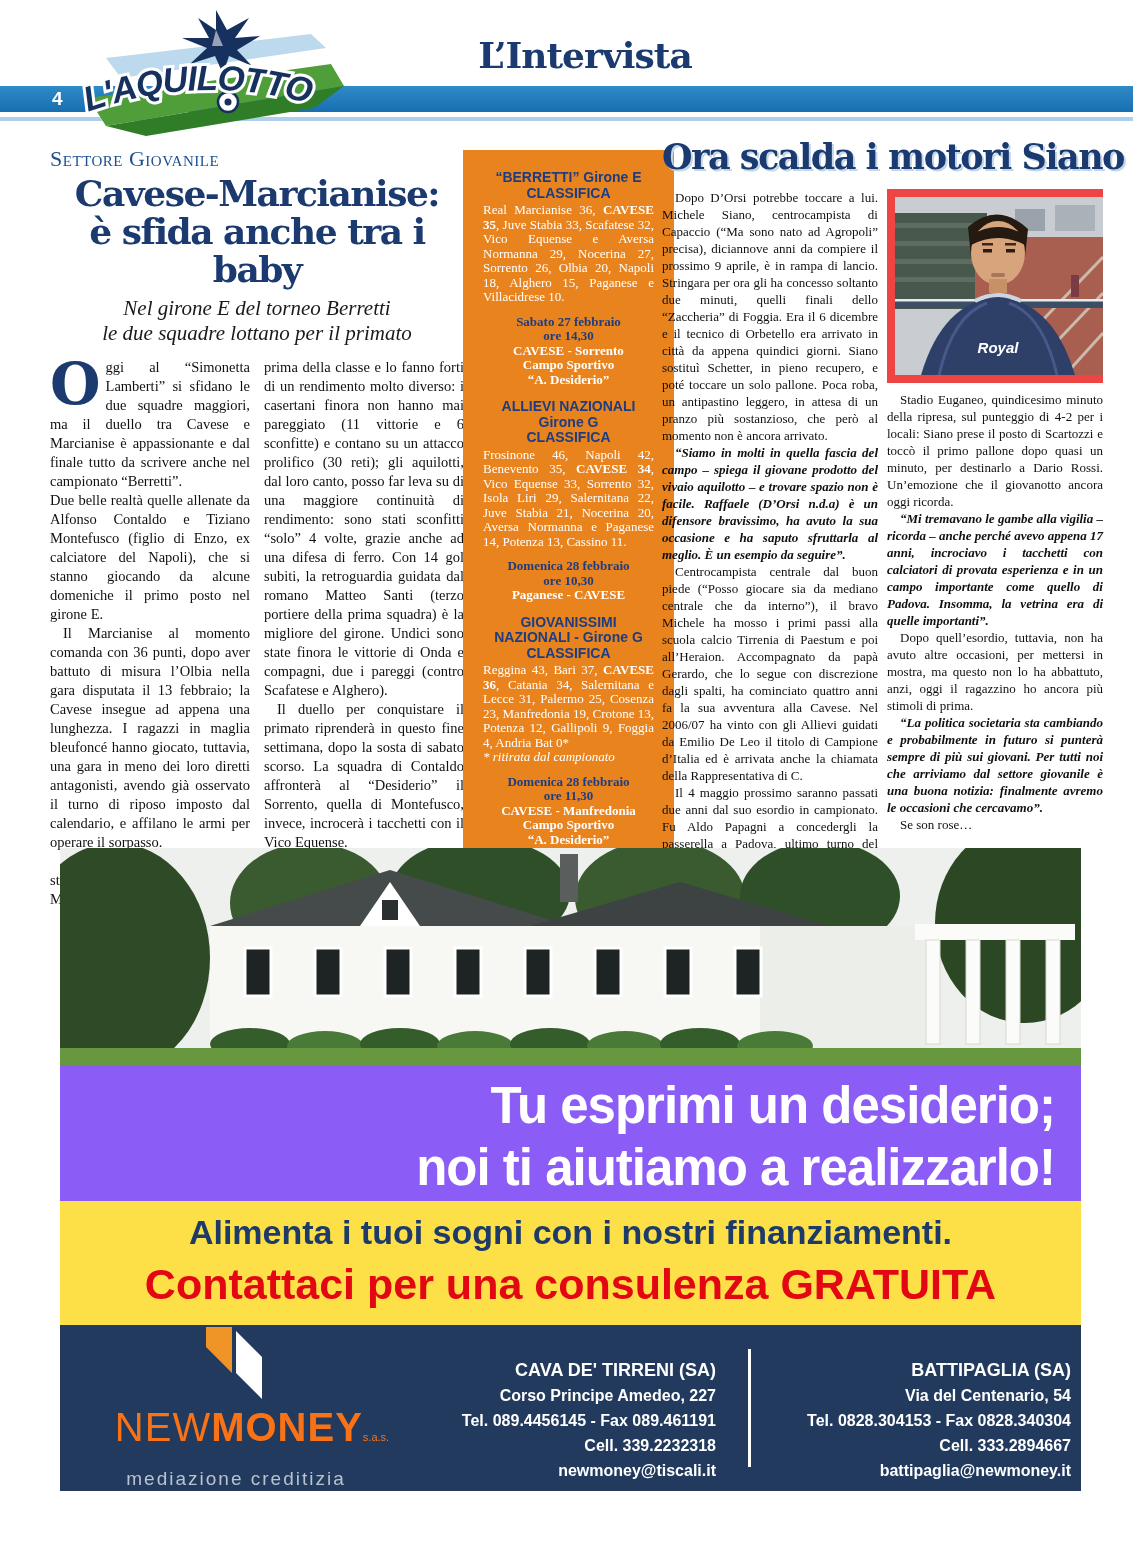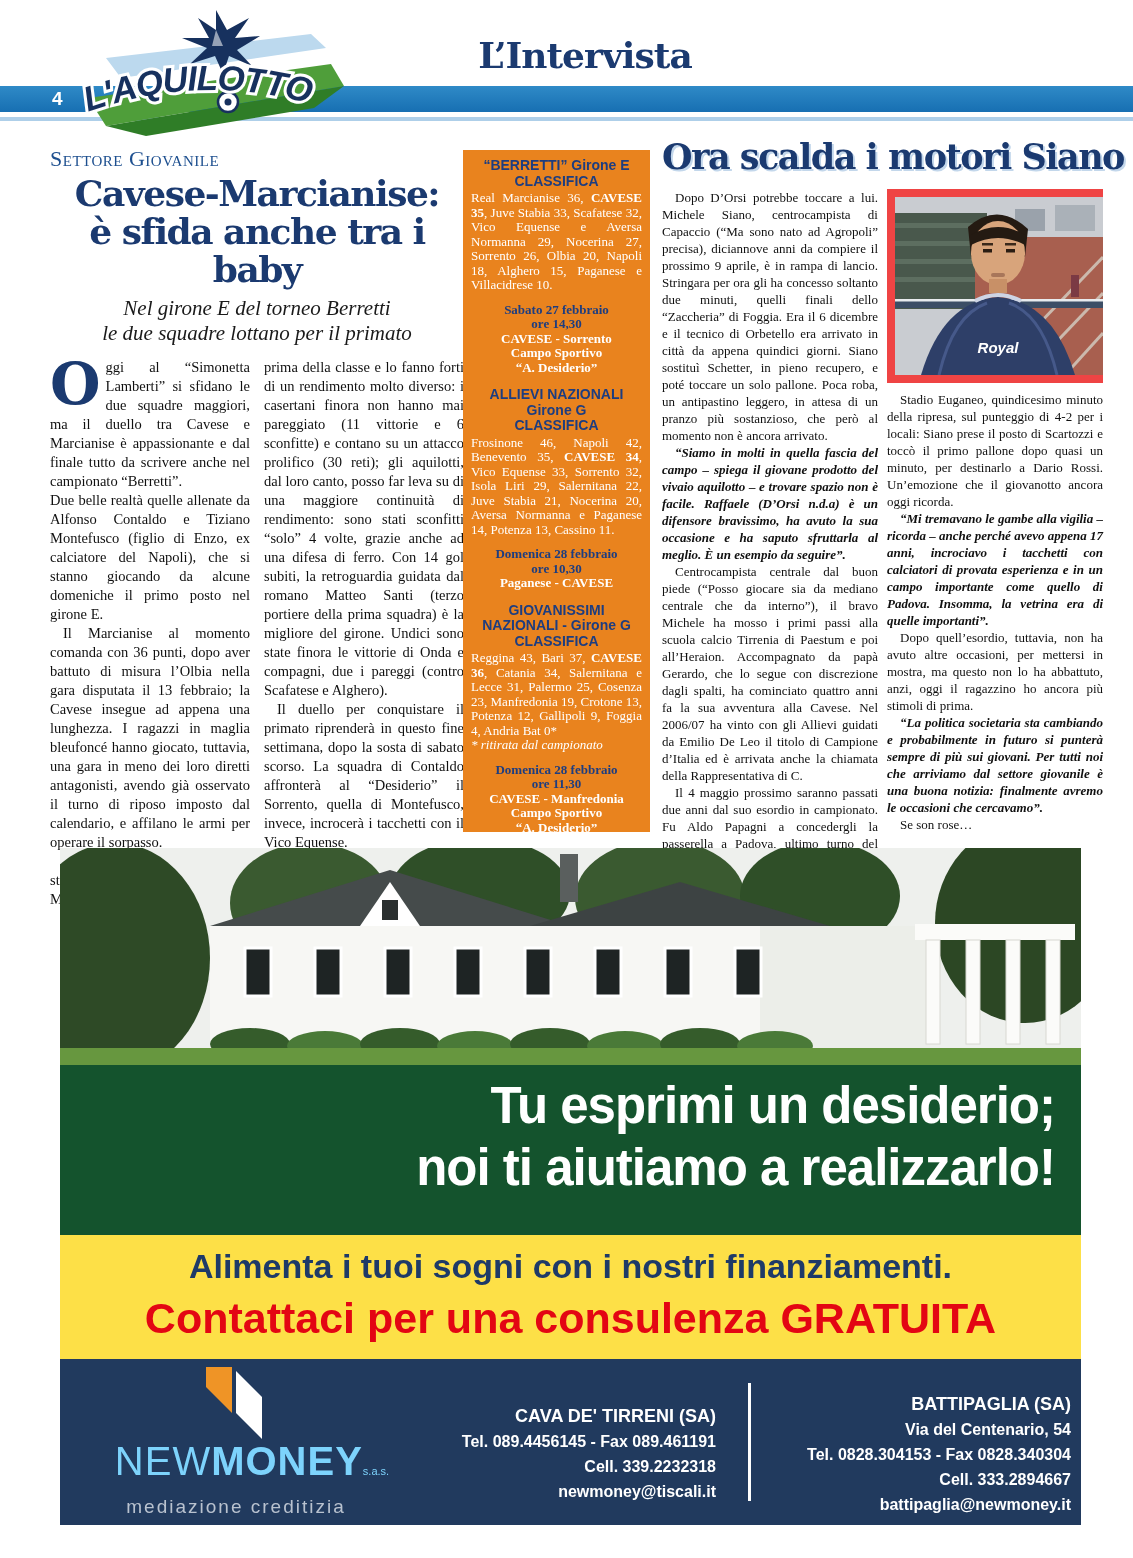--- a/index.html
+++ b/index.html
@@ -23,21 +23,21 @@
         color:#1b3a70;letter-spacing:-1.5px;}
   .l-sub{margin-top:8px;text-align:center;font-style:italic;font-size:21px;line-height:25px;color:#1a1a1a;}
   .l-body{margin-top:12px;height:562px;columns:2;column-gap:14px;overflow:hidden;
         font-size:14.5px;line-height:19px;text-align:justify;color:#101010;}
   .l-body p{margin:0;}
   .l-body p.ind{text-indent:13px;}
   .dropcap{float:left;font:bold 58px/45px "DejaVu Serif",serif;color:#1b3a70;margin:4px 5px 0 0;}
 
   
   .cbox{position:absolute;left:463px;top:150px;width:171px;height:666px;overflow:hidden;
-        background:#e9831e;padding:8px;color:#fff;font-size:13px;line-height:14.5px;text-align:justify;}
+        background:#e9831e;padding:20px;color:#fff;font-size:13px;line-height:14.5px;text-align:justify;}
   .bt{font:bold 14px/15.5px "Liberation Sans",sans-serif;color:#1d3d80;text-align:center;}
   .bbody{margin:2px 0 0 0;}
   .bbody b{font-weight:bold;}
   .match{text-align:center;font-weight:bold;margin:10px 0 12px 0;}
   .m-date{color:#1d3d80;}
   .m-team{color:#fff;}
   .bnote{font-style:italic;font-size:13px;text-align:left;}
   .sect{margin-top:12px;}
 
   
@@ -47,28 +47,28 @@
   .r-cols{display:flex;gap:9px;margin-top:12px;}
   .r-col{width:216px;font-size:13px;line-height:17px;text-align:justify;color:#101010;}
   .r-col p{margin:0;text-indent:13px;}
   .it{font-style:italic;font-weight:bold;}
   .photo{border:8px solid #ef4444;margin-bottom:8px;background:#c9ccd1;}
   .photo svg{display:block;}
 
   
   .ad{position:absolute;left:60px;top:848px;width:1021px;}
   .ad-photo svg{display:block;}
-  .ad-orange{height:170px;background:#14532d;text-align:right;padding:10px 26px 0 0;box-sizing:border-box;}
+  .ad-orange{height:136px;background:#8b5cf6;text-align:right;padding:10px 26px 0 0;box-sizing:border-box;}
   .ad-h{font:bold 51px/62px "Liberation Sans",sans-serif;color:#fff;letter-spacing:-1px;}
   .ad-white{background:#fde047;text-align:center;padding:12px 0 16px 0;}
   .ad-l1{font:bold 34px "Liberation Sans",sans-serif;color:#1e3a68;}
   .ad-l2{font:bold 43px "Liberation Sans",sans-serif;color:#e30613;margin-top:8px;}
   .ad-footer{height:166px;background:#213a5e;display:flex;align-items:center;}
   .nm{width:352px;display:flex;flex-direction:column;align-items:center;}
-  .nm-word{color:#7dd3fc;font-family:"Liberation Sans",sans-serif;font-size:40px;line-height:44px;margin-left:32px;}
+  .nm-word{color:#f97316;font-family:"Liberation Sans",sans-serif;font-size:40px;line-height:56px;margin-left:32px;}
   .nm-new{font-weight:normal;letter-spacing:1px;}
   .nm-money{font-weight:bold;letter-spacing:1px;}
   .nm-sas{font-size:11px;}
   .nm-tag{color:#b9c2cf;font:19px "Liberation Sans",sans-serif;letter-spacing:2px;margin-top:3px;}
   .office{color:#fff;font:bold 16px/25px "Liberation Sans",sans-serif;text-align:right;margin-top:24px;}
   .o1{flex:1;padding-right:32px;}
   .odiv{width:3px;height:118px;background:#fff;}
   .o2{width:292px;padding-right:10px;padding-left:28px;}
   .o-city{font-size:18px;}
 </style>
@@ -280,20 +280,21 @@
       <div class="nm">
         <svg width="96" height="72" viewBox="0 0 96 72">
           <polygon points="18,0 44,0 44,46 18,20" fill="#ef9426"></polygon>
           <polygon points="48,4 74,30 74,72 48,46" fill="#ffffff"></polygon>
         </svg>
         <div class="nm-word"><span class="nm-new">NEW</span><span class="nm-money">MONEY</span><span class="nm-sas">s.a.s.</span></div>
         <div class="nm-tag">mediazione  creditizia</div>
       </div>
       <div class="office o1">
         <div class="o-city">CAVA DE' TIRRENI (SA)</div>
+        <div>Corso Principe Amedeo, 227</div>
         <div>Tel. 089.4456145 - Fax 089.461191</div>
         <div>Cell. 339.2232318</div>
         <div>newmoney@tiscali.it</div>
       </div>
       <div class="odiv"></div>
       <div class="office o2">
         <div class="o-city">BATTIPAGLIA (SA)</div>
         <div>Via del Centenario, 54</div>
         <div>Tel. 0828.304153 - Fax 0828.340304</div>
         <div>Cell. 333.2894667</div>

